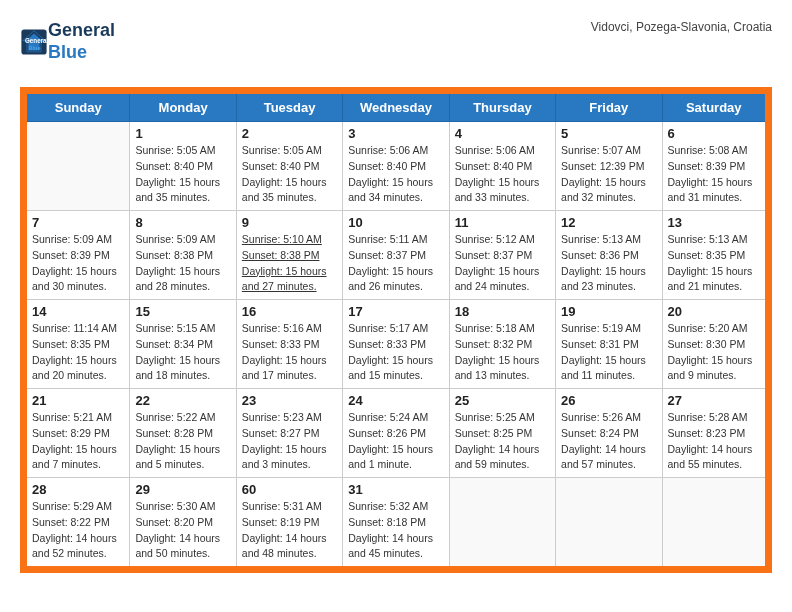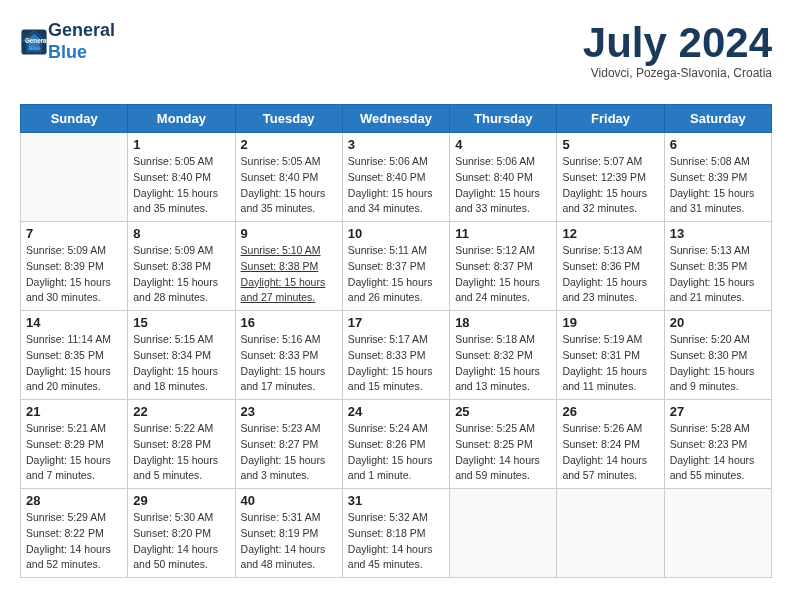--- a/index.html
+++ b/index.html
@@ -40,21 +40,21 @@
       color: #1a3a5c;
       line-height: 1.1;
     }
     .location-title {
       font-size: 12px;
       color: #444;
     }
     table {
       width: 100%;
       border-collapse: collapse;
-      border: 1px solid #f97316;
+      border: 7px solid #f97316;
       margin-top: 24px;
     }
     th {
       background-color: #2979c2;
       color: #fff;
       text-align: center;
       padding: 6px 4px;
       font-size: 13px;
       border: 1px solid #2266aa;
     }
@@ -96,21 +96,20 @@
       <text x="12" y="31" font-size="8" fill="#4aa3e8" font-family="Arial" font-weight="bold">Blue</text>
     </svg>
     <div>
       <div class="logo-text">
         <span>General</span><br>
         <span class="logo-blue">Blue</span>
       </div>
     </div>
   </div>
   <div class="title-area">
-    <div class="month-title">July 2024</div>
     <div class="location-title">Vidovci, Pozega-Slavonia, Croatia</div>
   </div>
 </div>
 
 <table>
   <thead>
     <tr>
     <th>Sunday</th>
         <th>Monday</th>
         <th>Tuesday</th>
@@ -328,21 +327,21 @@
 and 52 minutes.</div>
         </td>
         <td>
           <span class="day-num">29</span>
           <div class="day-info" style="white-space: pre-line;">Sunrise: 5:30 AM
 Sunset: 8:20 PM
 Daylight: 14 hours
 and 50 minutes.</div>
         </td>
         <td>
-          <span class="day-num">40</span>
+          <span class="day-num">60</span>
           <div class="day-info" style="white-space: pre-line;">Sunrise: 5:31 AM
 Sunset: 8:19 PM
 Daylight: 14 hours
 and 48 minutes.</div>
         </td>
         <td>
           <span class="day-num">31</span>
           <div class="day-info" style="white-space: pre-line;">Sunrise: 5:32 AM
 Sunset: 8:18 PM
 Daylight: 14 hours

